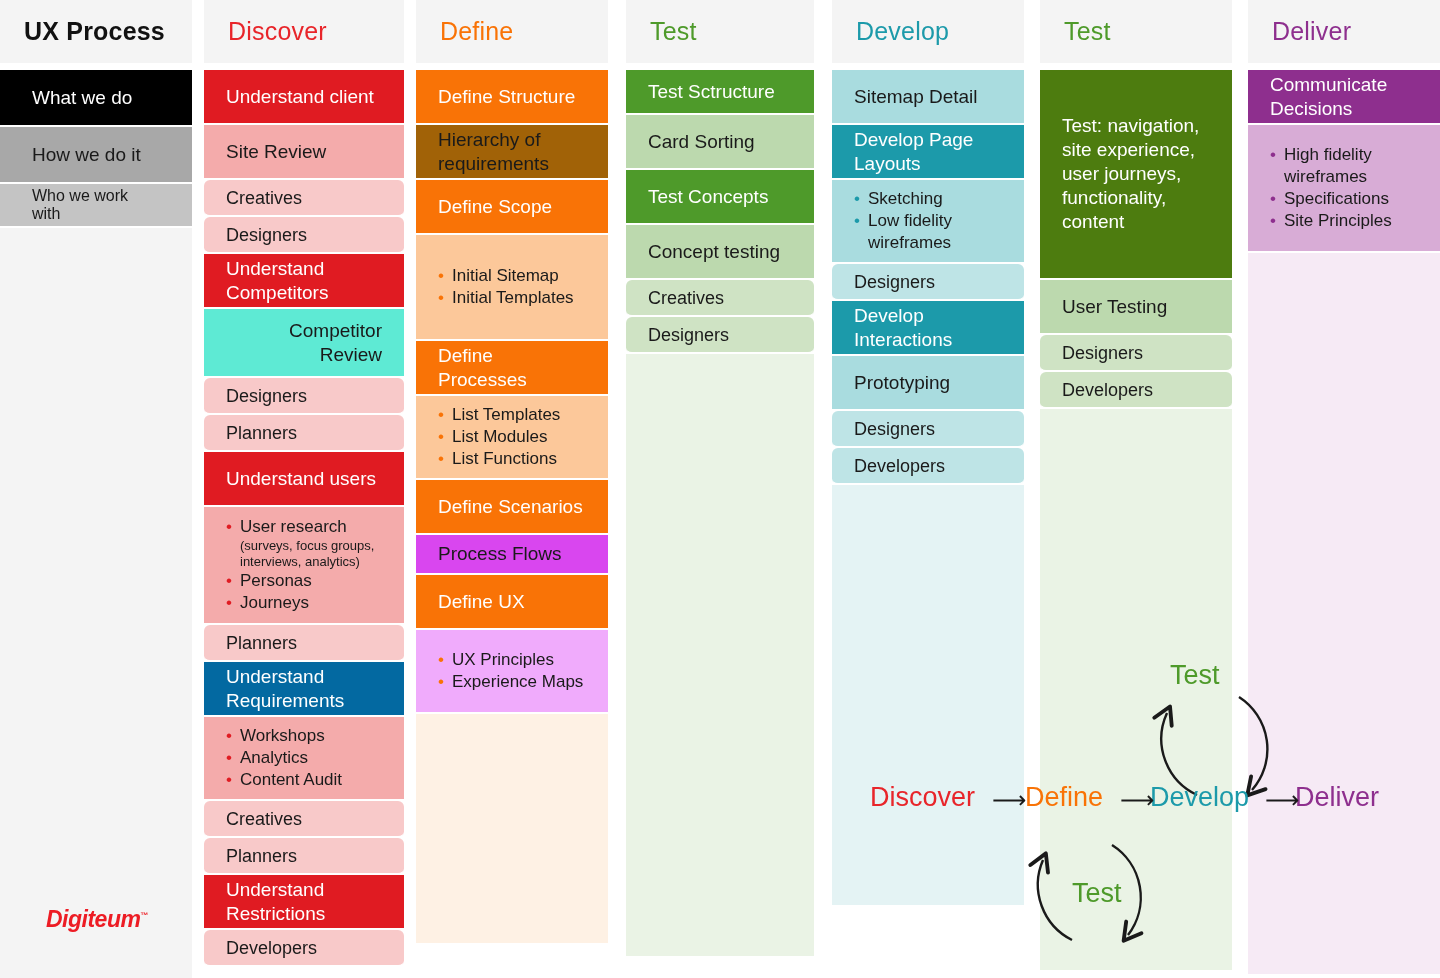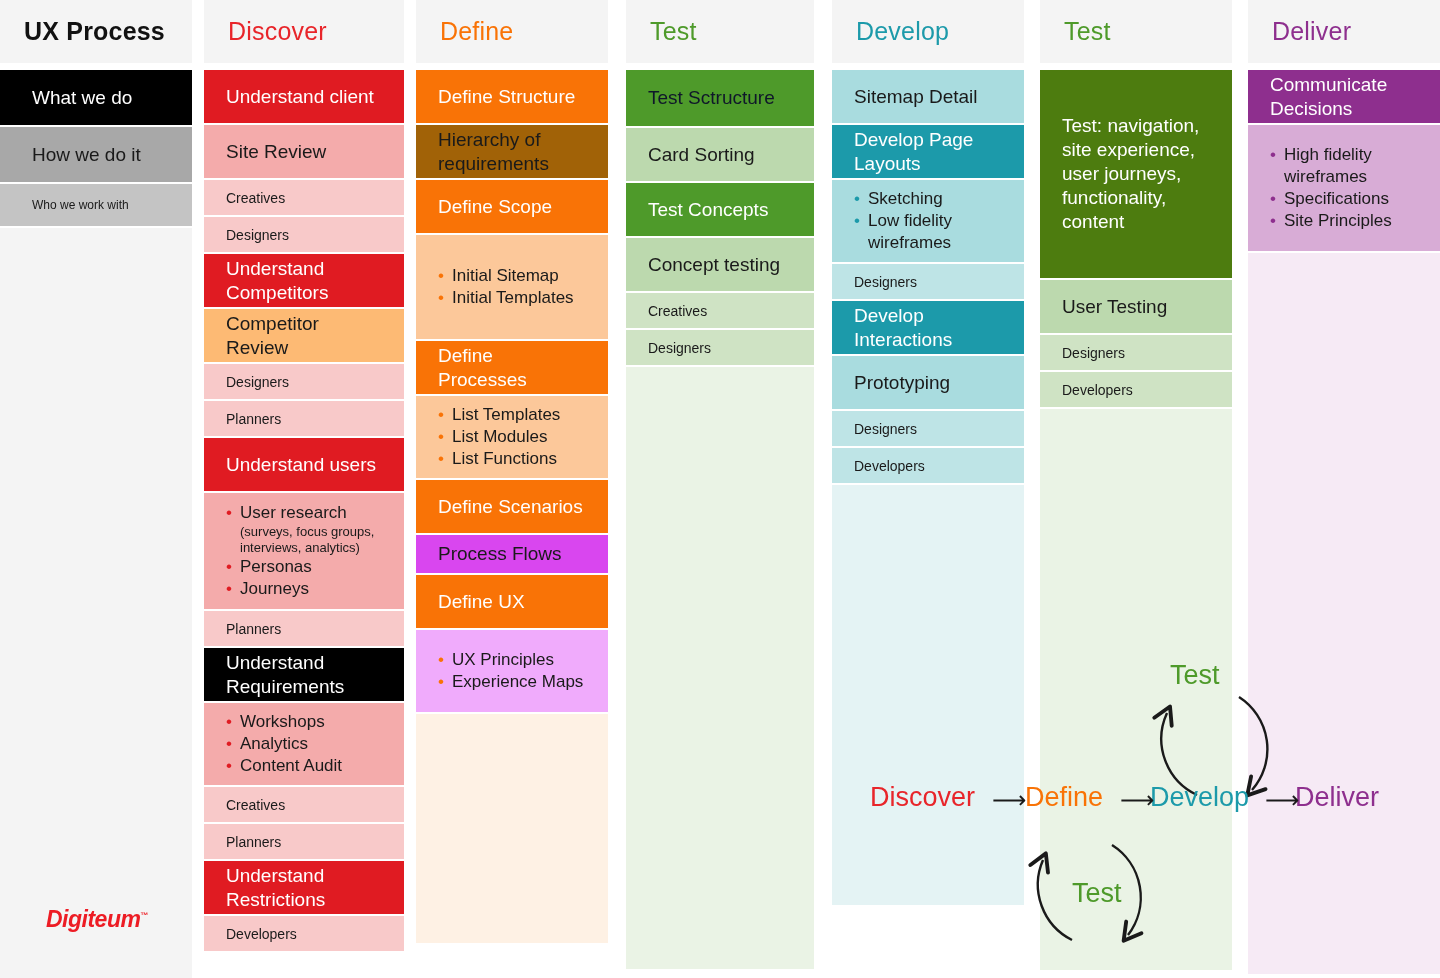--- a/index.html
+++ b/index.html
@@ -26,21 +26,21 @@
   .col { position: absolute; top: 70px; }
   .cell {
     width: 100%;
     padding: 0 22px;
     display: flex; flex-direction: column; justify-content: center;
     border-bottom: 2px solid #ffffff;
     overflow: hidden;
   }
   .cell.big  { font-size: 19px; line-height: 24px; }
   .cell.mid  { font-size: 19px; line-height: 24px; }
-  .cell.small{ font-size: 14px; line-height: 18px; color: #1a1a1a; }
+  .cell.small{ font-size: 18px; line-height: 18px; color: #1a1a1a; border-radius: 6px; }
   .cell.listc{ font-size: 17px; line-height: 22px; }
 
   ul.bl { list-style: none; margin: 0; padding: 0; }
   ul.bl li { position: relative; padding-left: 14px; }
   ul.bl li::before {
     content: "\2022";
     position: absolute; left: 0; top: 0;
     font-size: 17px; line-height: 22px;
   }
   .sub { font-size: 13px; line-height: 16px; display: block; color: #1a1a1a; padding-left: 0; }
@@ -97,42 +97,42 @@
     </div>
 
   <div id="body-layer">
       <div class="col" data-name="sidebar" style="left: 0px; width: 192px;">
         <div class="side-cell" data-name="sidebar-item-what-we-do" style="height: 57px; background: rgb(0, 0, 0); color: rgb(255, 255, 255); font-size: 19px;">
           <span data-name="sidebar-item-label">What we do</span>
         </div>
         <div class="side-cell" data-name="sidebar-item-how-we-do-it" style="height: 57px; background: rgb(168, 168, 168); color: rgb(26, 26, 26); font-size: 19px;">
           <span data-name="sidebar-item-label">How we do it</span>
         </div>
-        <div class="side-cell" data-name="sidebar-item-who-we-work-with" style="height: 44px; background: rgb(196, 196, 196); color: rgb(26, 26, 26); font-size: 12px;">
+        <div class="side-cell" data-name="sidebar-item-who-we-work-with" style="height: 44px; background: rgb(196, 196, 196); color: rgb(26, 26, 26); font-size: 16px;">
           <span data-name="sidebar-item-label">Who we work with</span>
         </div>
         <div class="filler" data-name="sidebar-filler" style="height: 750px; background: rgb(244, 244, 244);"></div>
       </div>
       <div class="col" data-name="stage-column-discover" style="left: 204px; width: 200px;">
         <div class="cell big" data-name="activity-header" style="background: rgb(224, 27, 34); color: rgb(255, 255, 255); height: 55px;">
           <div data-name="activity-header-label">Understand client</div>
         </div>
         <div class="cell mid" data-name="deliverable-row" style="background: rgb(244, 171, 171); color: rgb(26, 26, 26); height: 55px;">
           <div data-name="deliverable-label">Site Review</div>
         </div>
         <div class="cell small" data-name="role-row" style="background: rgb(248, 201, 201); height: 37px;">
           <div data-name="role-label">Creatives</div>
         </div>
         <div class="cell small" data-name="role-row" style="background: rgb(248, 201, 201); height: 37px;">
           <div data-name="role-label">Designers</div>
         </div>
         <div class="cell big" data-name="activity-header" style="background: rgb(224, 27, 34); color: rgb(255, 255, 255); height: 55px;">
           <div data-name="activity-header-label">Understand Competitors</div>
         </div>
-        <div class="cell mid" data-name="deliverable-row" style="background: #fdba74; color: rgb(26, 26, 26); height: 55px;">
+        <div class="cell mid" data-name="deliverable-row" style="background: #5eead4; color: rgb(26, 26, 26); height: 69px; text-align: right;">
           <div data-name="deliverable-label">Competitor Review</div>
         </div>
         <div class="cell small" data-name="role-row" style="background: rgb(248, 201, 201); height: 37px;">
           <div data-name="role-label">Designers</div>
         </div>
         <div class="cell small" data-name="role-row" style="background: rgb(248, 201, 201); height: 37px;">
           <div data-name="role-label">Planners</div>
         </div>
         <div class="cell big" data-name="activity-header" style="background: rgb(224, 27, 34); color: rgb(255, 255, 255); height: 55px;">
           <div data-name="activity-header-label">Understand users</div>
@@ -140,21 +140,21 @@
         <div class="cell listc" data-name="task-list-row" style="background: rgb(244, 171, 171); color: rgb(26, 26, 26); height: 118.1px;">
           <ul class="bl" data-name="task-list">
             <li data-name="task-list-item" style="color: rgb(26, 26, 26);"><span data-name="task-list-item-label">User research</span><span class="sub" data-name="task-note">(surveys, focus groups, interviews, analytics)</span></li>
             <li data-name="task-list-item" style="color: rgb(26, 26, 26);"><span data-name="task-list-item-label">Personas</span></li>
             <li data-name="task-list-item" style="color: rgb(26, 26, 26);"><span data-name="task-list-item-label">Journeys</span></li>
           </ul>
         </div>
         <div class="cell small" data-name="role-row" style="background: rgb(248, 201, 201); height: 37px;">
           <div data-name="role-label">Planners</div>
         </div>
-        <div class="cell big" data-name="activity-header" style="background: #000000; color: rgb(255, 255, 255); height: 55px;">
+        <div class="cell big" data-name="activity-header" style="background: #0369a1; color: rgb(255, 255, 255); height: 55px;">
           <div data-name="activity-header-label">Understand Requirements</div>
         </div>
         <div class="cell listc" data-name="task-list-row" style="background: rgb(244, 171, 171); color: rgb(26, 26, 26); height: 84px;">
           <ul class="bl" data-name="task-list">
             <li data-name="task-list-item" style="color: rgb(26, 26, 26);"><span data-name="task-list-item-label">Workshops</span></li>
             <li data-name="task-list-item" style="color: rgb(26, 26, 26);"><span data-name="task-list-item-label">Analytics</span></li>
             <li data-name="task-list-item" style="color: rgb(26, 26, 26);"><span data-name="task-list-item-label">Content Audit</span></li>
           </ul>
         </div>
         <div class="cell small" data-name="role-row" style="background: rgb(248, 201, 201); height: 37px;">
@@ -208,21 +208,21 @@
         </div>
         <div class="cell listc" data-name="task-list-row" style="background: #f0abfc; color: rgb(26, 26, 26); height: 84px;">
           <ul class="bl" data-name="task-list">
             <li data-name="task-list-item" style="color: rgb(26, 26, 26);"><span data-name="task-list-item-label">UX Principles</span></li>
             <li data-name="task-list-item" style="color: rgb(26, 26, 26);"><span data-name="task-list-item-label">Experience Maps</span></li>
           </ul>
         </div>
         <div class="filler" data-name="column-filler" style="height: 229px; background: rgb(254, 241, 228);"></div>
       </div>
       <div class="col" data-name="stage-column-test-1" style="left: 626px; width: 188px;">
-        <div class="cell big" data-name="activity-header" style="background: rgb(78, 154, 42); color: #0f172a; height: 58px;">
+        <div class="cell big" data-name="activity-header" style="background: rgb(78, 154, 42); color: #ffffff; height: 45px;">
           <div data-name="activity-header-label">Test Sctructure</div>
         </div>
         <div class="cell mid" data-name="deliverable-row" style="background: rgb(188, 217, 174); color: rgb(26, 26, 26); height: 55px;">
           <div data-name="deliverable-label">Card Sorting</div>
         </div>
         <div class="cell big" data-name="activity-header" style="background: rgb(78, 154, 42); color: rgb(255, 255, 255); height: 55px;">
           <div data-name="activity-header-label">Test Concepts</div>
         </div>
         <div class="cell mid" data-name="deliverable-row" style="background: rgb(188, 217, 174); color: rgb(26, 26, 26); height: 55px;">
           <div data-name="deliverable-label">Concept testing</div>

